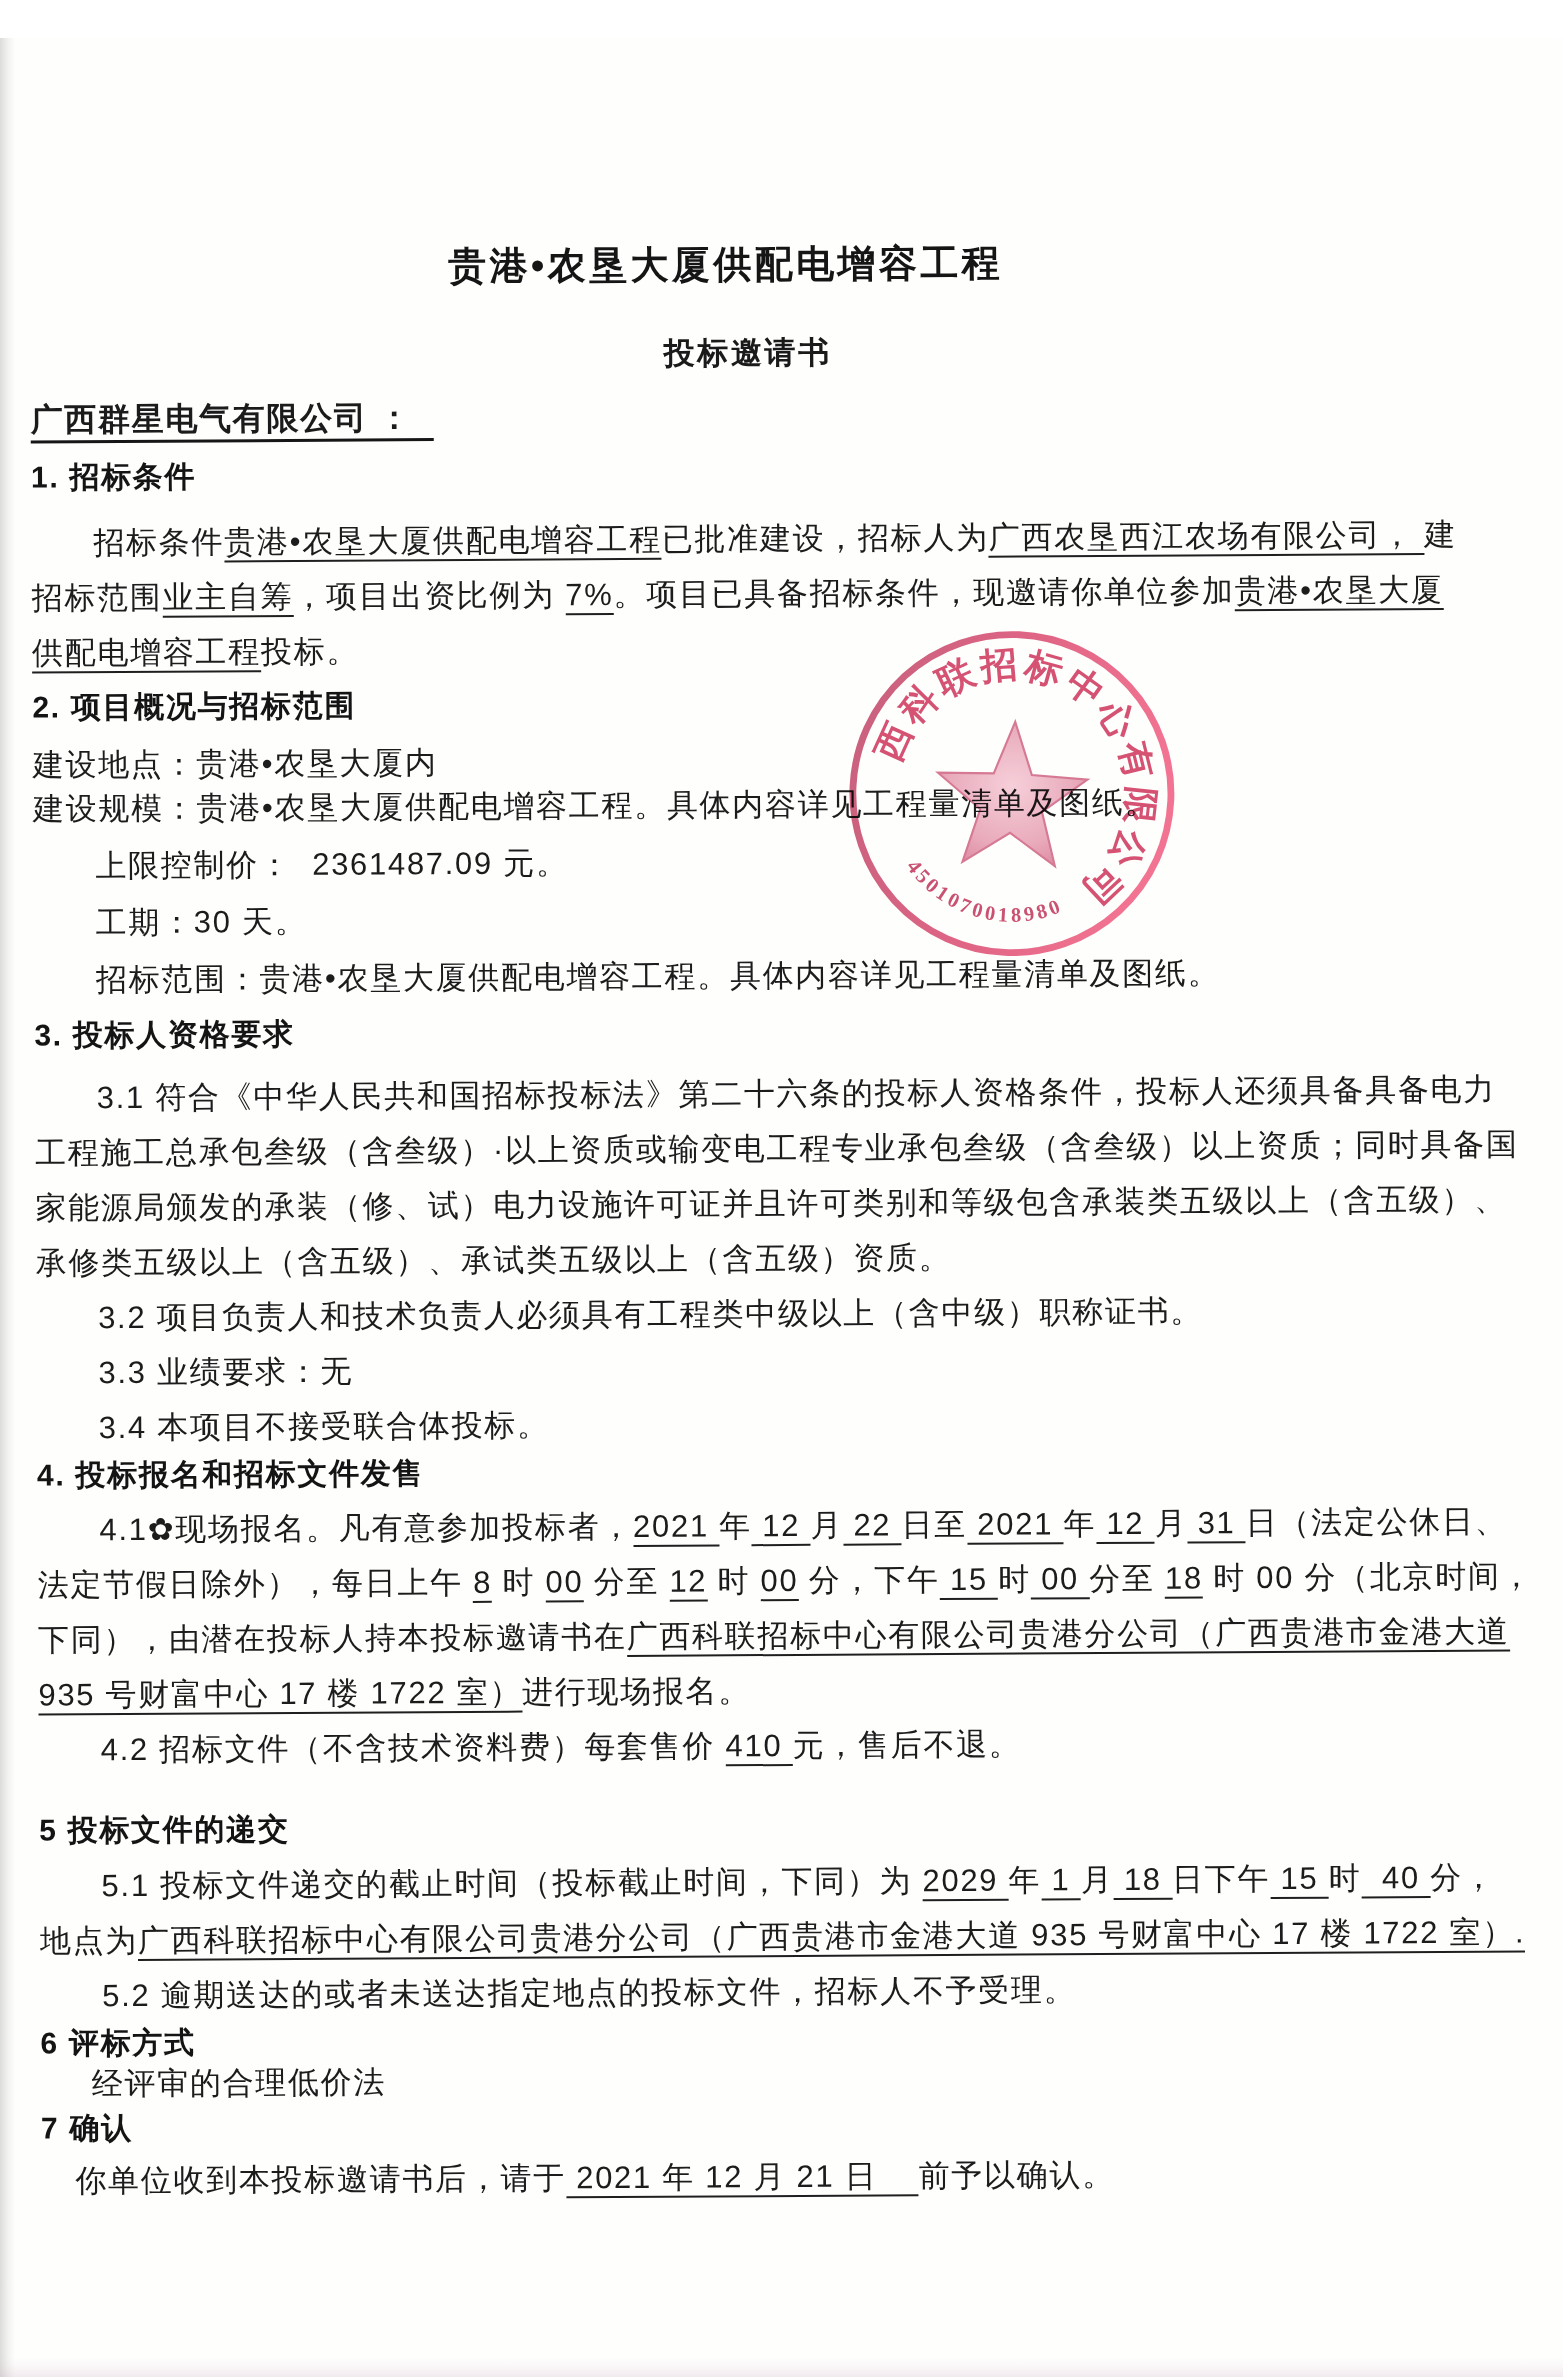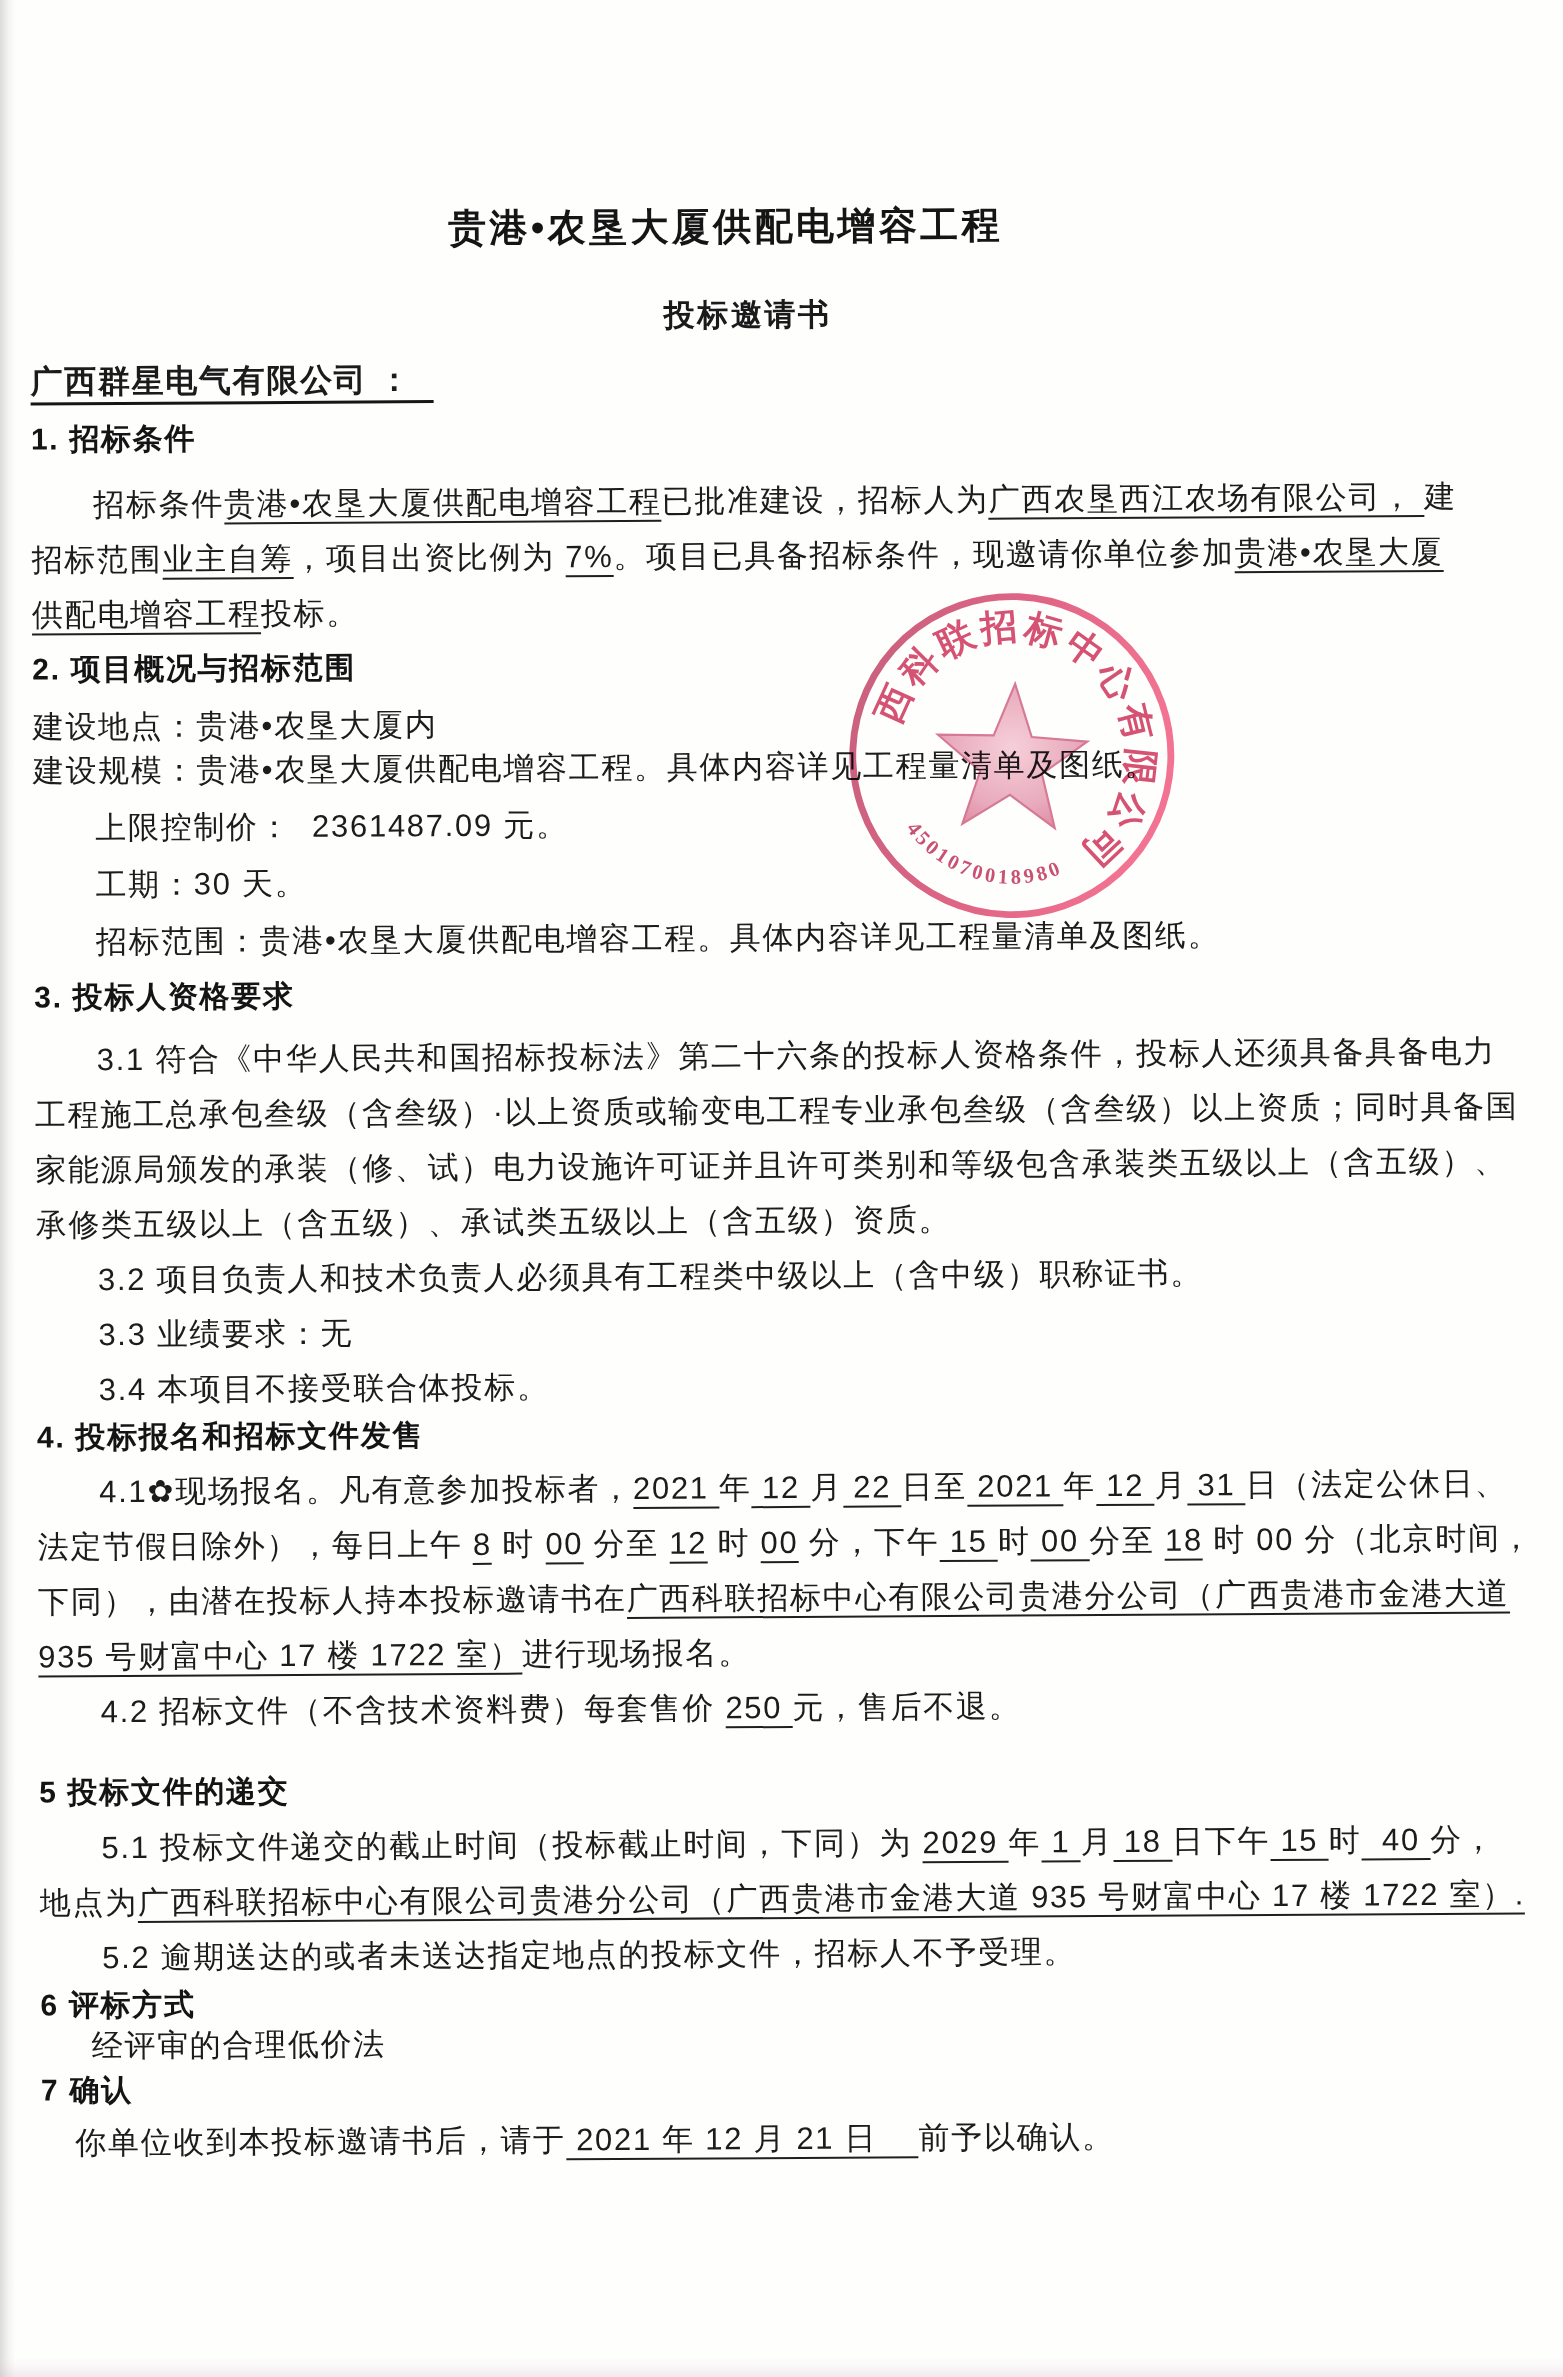--- a/index.html
+++ b/index.html
@@ -5,21 +5,21 @@
   html,body{margin:0;padding:0;}
   body{
     width:1563px;height:2377px;
     background:#ffffff;
     font-family:"Liberation Sans", sans-serif;
     color:#1b1b1b;
     overflow:hidden;
     position:relative;
     -webkit-font-smoothing:antialiased;
   }
-  .page{position:absolute;inset:0;background:#fefefd;overflow:hidden;}
+  .page{position:absolute;inset:0;background:#fefefd;overflow:hidden;margin-top:38px;}
   .tilt{position:absolute;inset:0;transform:rotate(-0.35deg);transform-origin:50% 40%;}
   .content{position:relative;padding:0 43px 0 34px;}
 
   .doc-title{
     margin:204px 94px 0 0;
     text-align:center;
     font-size:38px;font-weight:700;letter-spacing:3.4px;
     line-height:44px;color:#151515;
   }
   .doc-subtitle{
@@ -116,21 +116,21 @@
             <p class="line indent"><span>3.2 项目负责人和技术负责人必须具有工程类中级以上（含中级）职称证书。</span></p>
             <p class="line indent"><span>3.3 业绩要求：无</span></p>
             <p class="line indent"><span>3.4 本项目不接受联合体投标。</span></p>
           </div>
           <div class="sec s4">
             <h3>4. 投标报名和招标文件发售</h3>
             <p class="line indent"><span>4.1✿现场报名。凡有意参加投标者，</span><span class="u">2021 </span><span>年</span><span class="u"> 12 </span><span>月</span><span class="u"> 22 </span><span>日至</span><span class="u"> 2021 </span><span>年</span><span class="u"> 12 </span><span>月</span><span class="u"> 31 </span><span>日（法定公休日、</span></p>
             <p class="line"><span>法定节假日除外），每日上午 </span><span class="u">8</span><span> 时 </span><span class="u">00</span><span> 分至 </span><span class="u">12</span><span> 时 </span><span class="u">00</span><span> 分，下午</span><span class="u"> 15 </span><span>时</span><span class="u"> 00 </span><span>分至 </span><span class="u">18</span><span> 时 00 分（北京时间，</span></p>
             <p class="line"><span>下同），由潜在投标人持本投标邀请书在</span><span class="u">广西科联招标中心有限公司贵港分公司（广西贵港市金港大道</span></p>
             <p class="line"><span class="u">935 号财富中心 17 楼 1722 室）</span><span>进行现场报名。</span></p>
-            <p class="line indent"><span>4.2 招标文件（不含技术资料费）每套售价 </span><span class="u">250 </span><span>元，售后不退。</span></p>
+            <p class="line indent"><span>4.2 招标文件（不含技术资料费）每套售价 </span><span class="u">410 </span><span>元，售后不退。</span></p>
           </div>
           <div class="sec s5">
             <h3>5 投标文件的递交</h3>
             <p class="line indent"><span>5.1 投标文件递交的截止时间（投标截止时间，下同）为 </span><span class="u">2029 </span><span>年</span><span class="u"> 1 </span><span>月</span><span class="u"> 18 </span><span>日下午</span><span class="u"> 15 </span><span>时</span><span class="u">  40 </span><span>分，</span></p>
             <p class="line"><span>地点为</span><span class="u">广西科联招标中心有限公司贵港分公司（广西贵港市金港大道 935 号财富中心 17 楼 1722 室）.</span></p>
             <p class="line indent"><span>5.2 逾期送达的或者未送达指定地点的投标文件，招标人不予受理。</span></p>
           </div>
           <div class="sec s6">
             <h3>6 评标方式</h3>
             <p class="line indent"><span>经评审的合理低价法</span></p>

